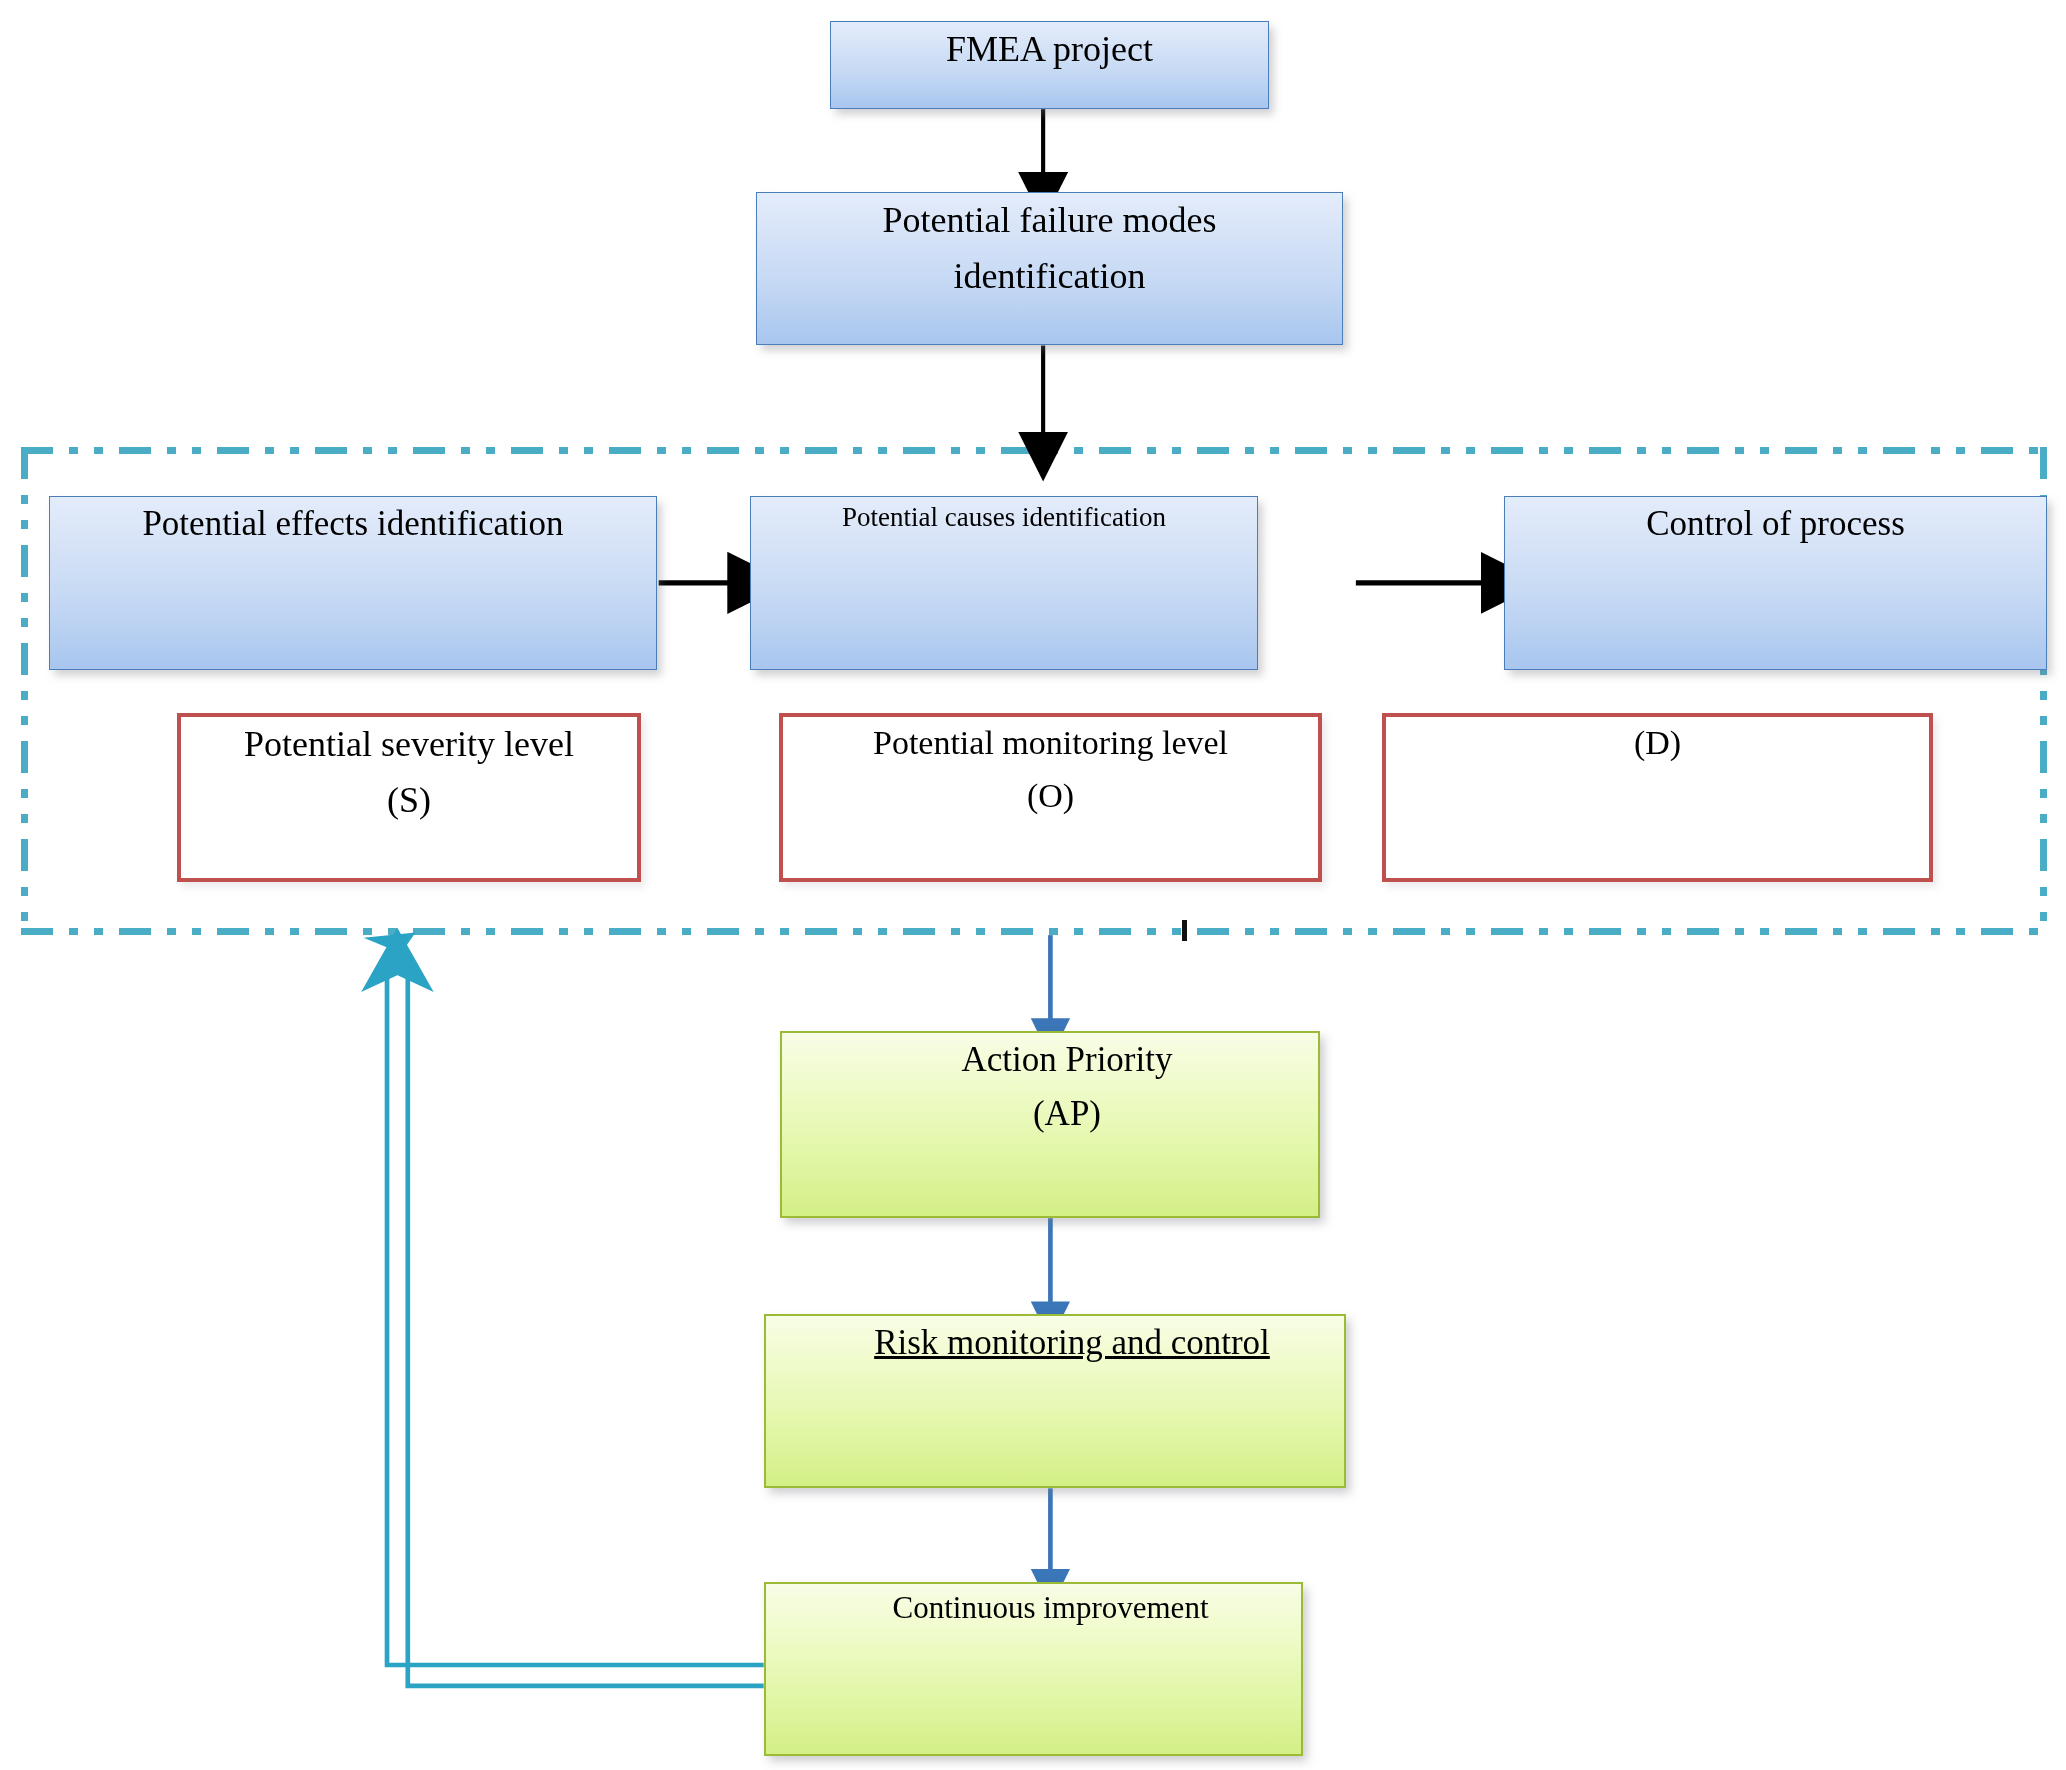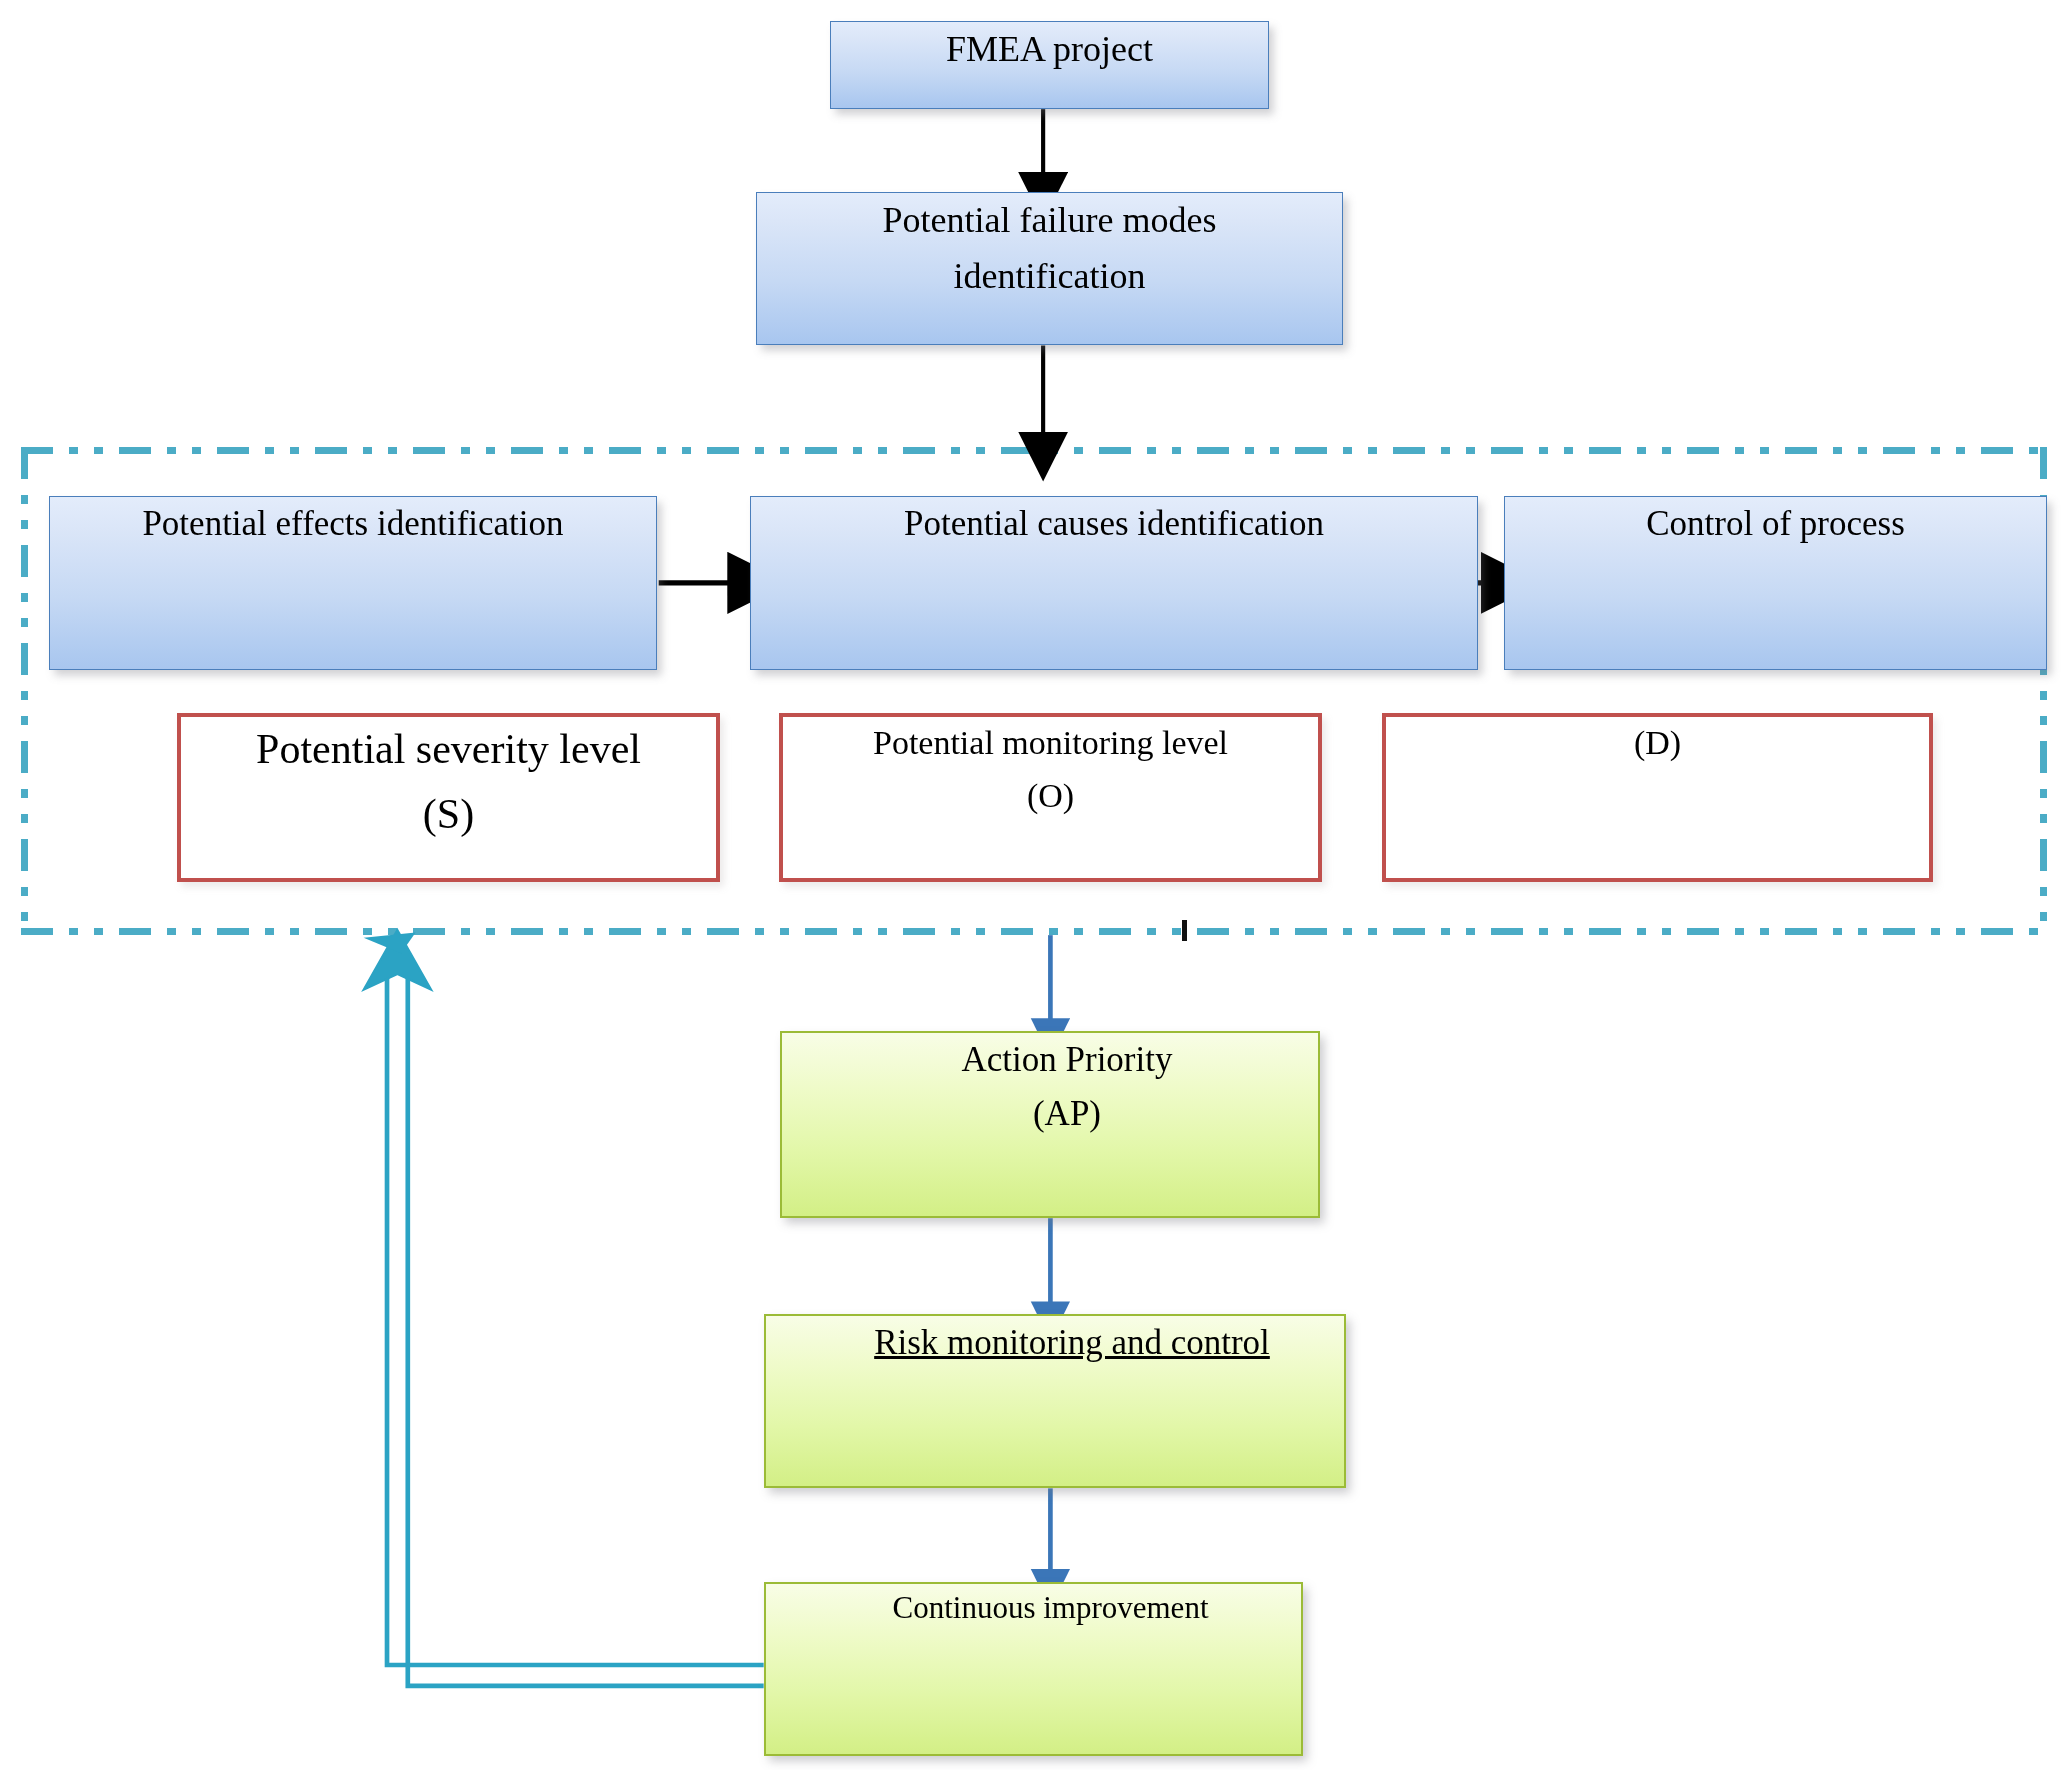--- a/index.html
+++ b/index.html
@@ -136,29 +136,29 @@
 
   <div class="node blue" style="left:756px;top:192px;width:587px;height:153px;font-size:36px;">
     <span class="ln">Potential failure modes</span>
     <span class="ln">identification</span>
   </div>
 
   <div class="node blue" style="left:49px;top:496px;width:608px;height:174px;font-size:35px;">
     <span class="ln">Potential effects identification</span>
   </div>
 
-  <div class="node blue" style="left:750px;top:496px;width:728px;height:174px;font-size:35px;">
+  <div class="node blue" style="left:750px;top:496px;width:508px;height:174px;font-size:27px;">
     <span class="ln">Potential causes identification</span>
   </div>
 
   <div class="node blue" style="left:1504px;top:496px;width:543px;height:174px;font-size:35px;">
     <span class="ln">Control of process</span>
   </div>
 
-  <div class="node red" style="left:177px;top:713px;width:543px;height:169px;font-size:42px;">
+  <div class="node red" style="left:177px;top:713px;width:464px;height:169px;font-size:36px;">
     <span class="ln">Potential severity level</span>
     <span class="ln">(S)</span>
   </div>
 
   <div class="node red" style="left:779px;top:713px;width:543px;height:169px;font-size:34px;">
     <span class="ln">Potential monitoring level</span>
     <span class="ln">(O)</span>
   </div>
 
   <div class="node red" style="left:1382px;top:713px;width:551px;height:169px;font-size:34px;">

